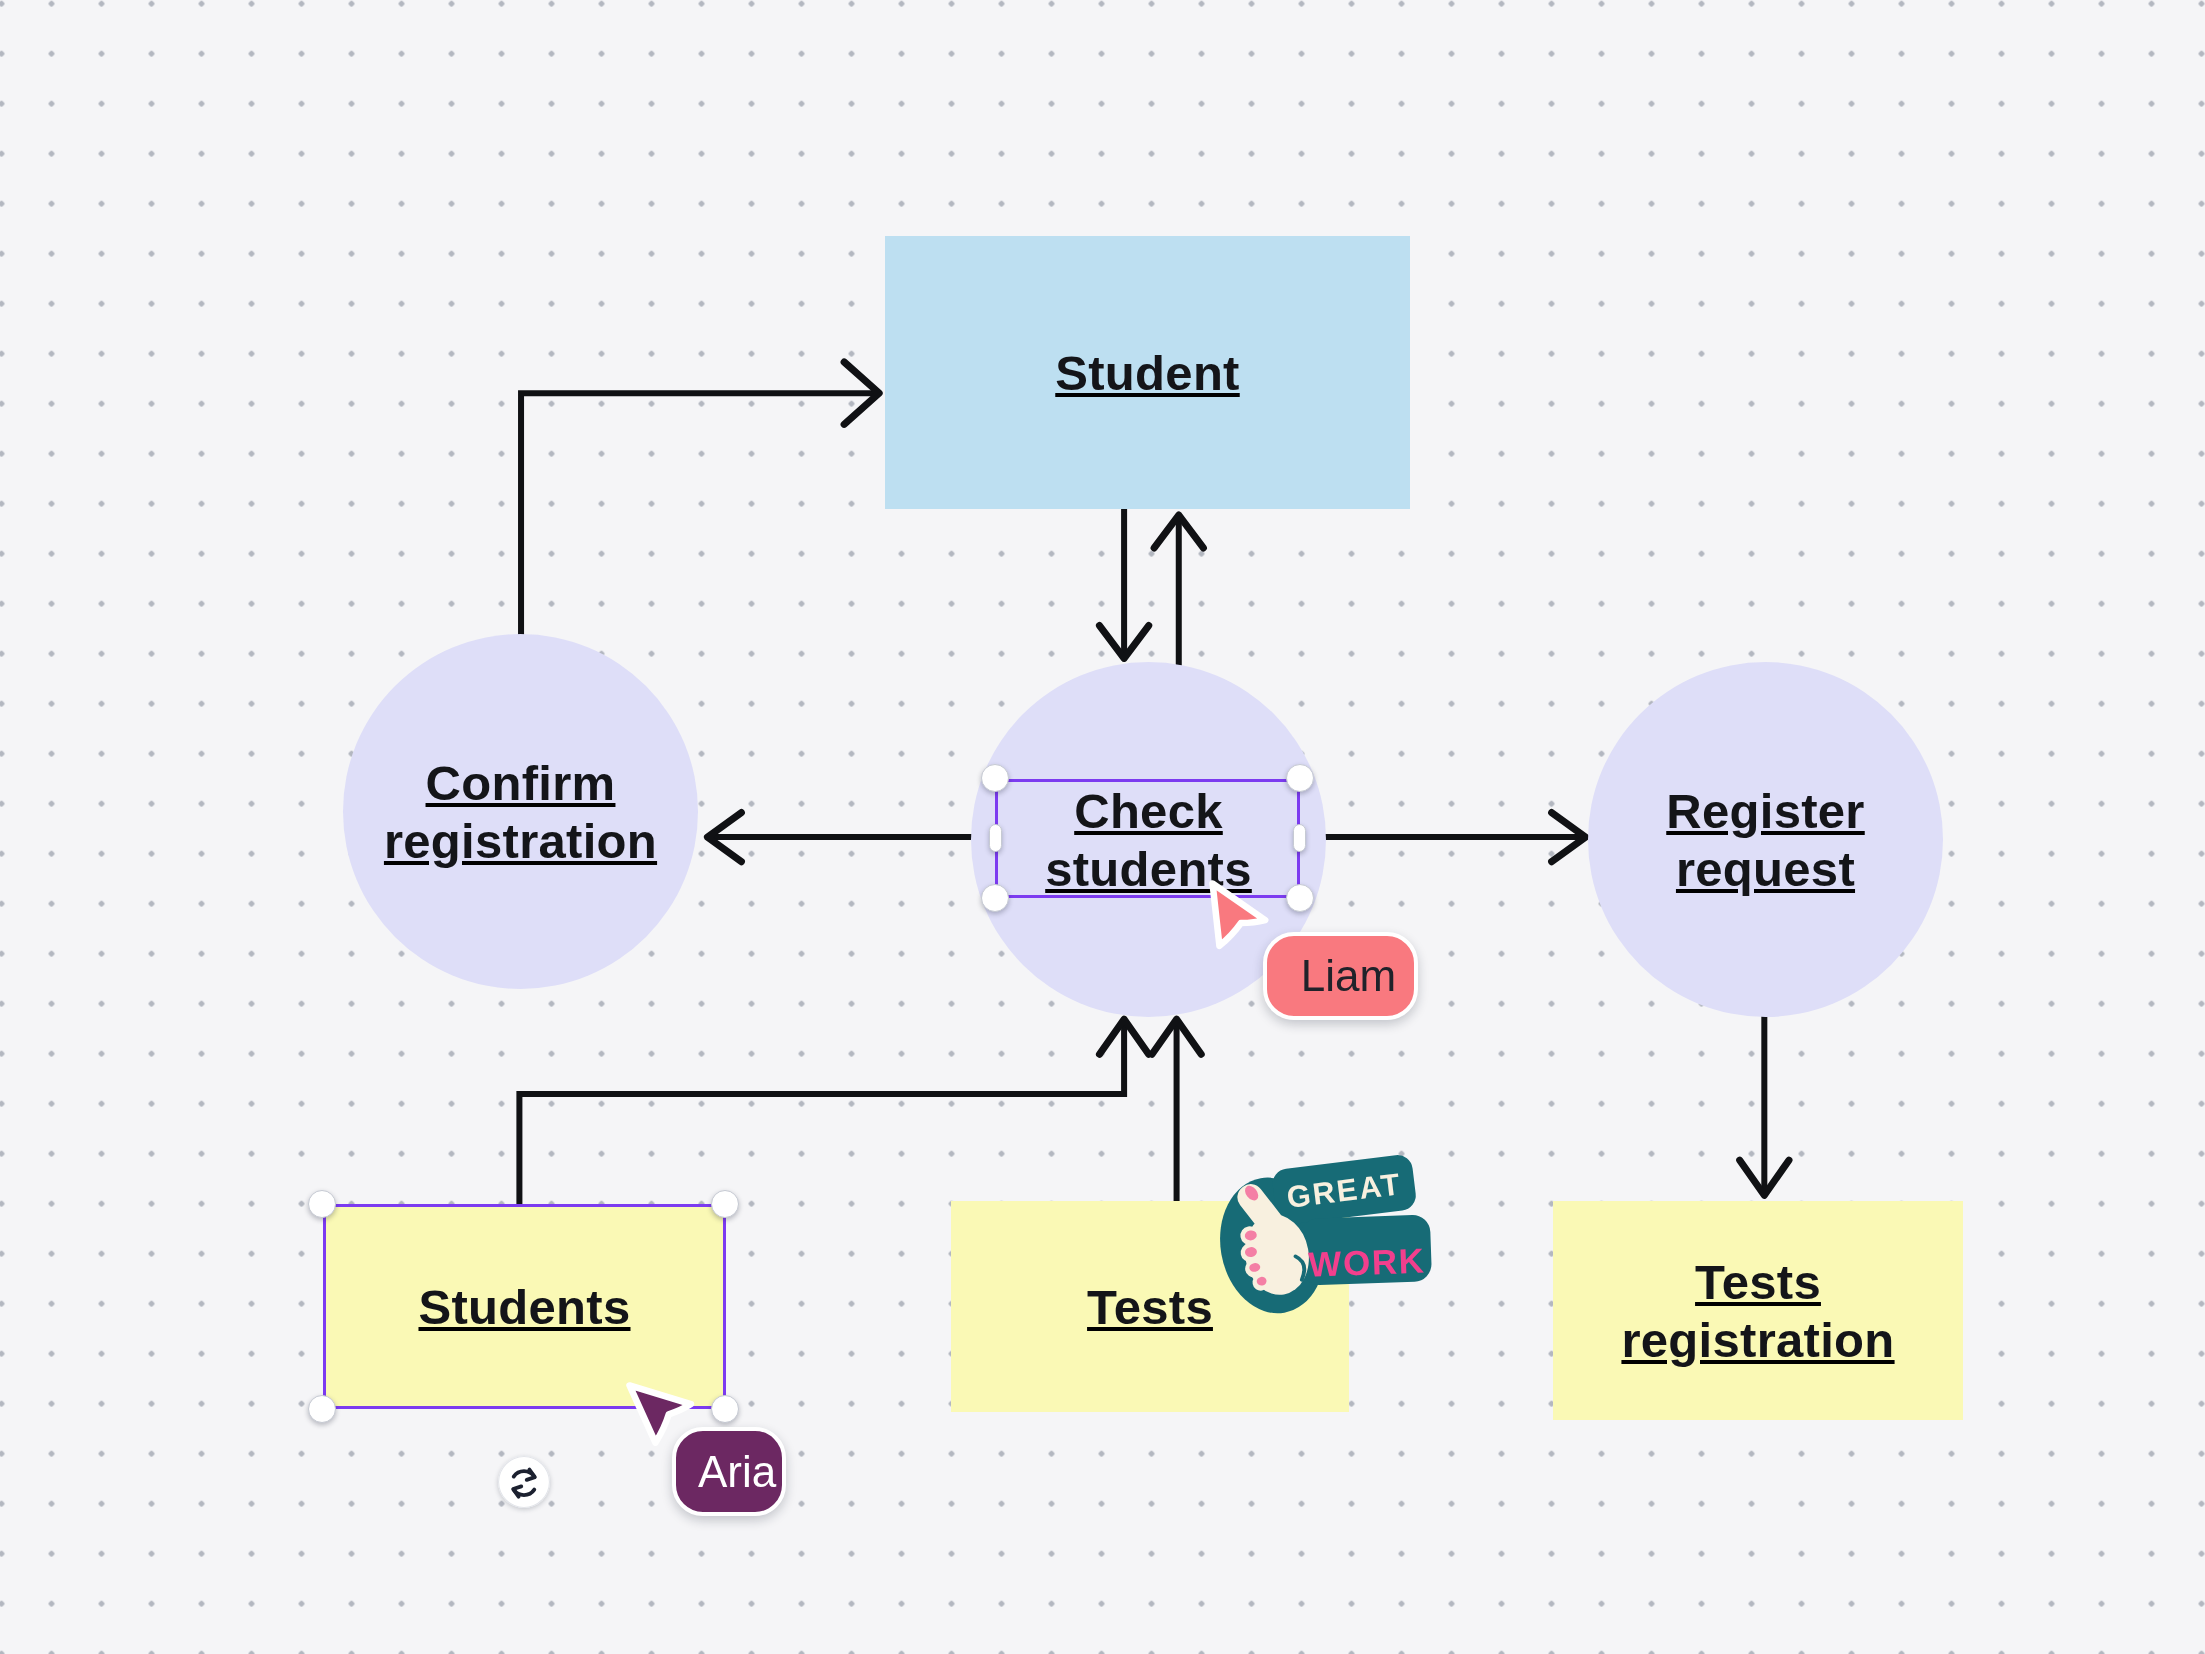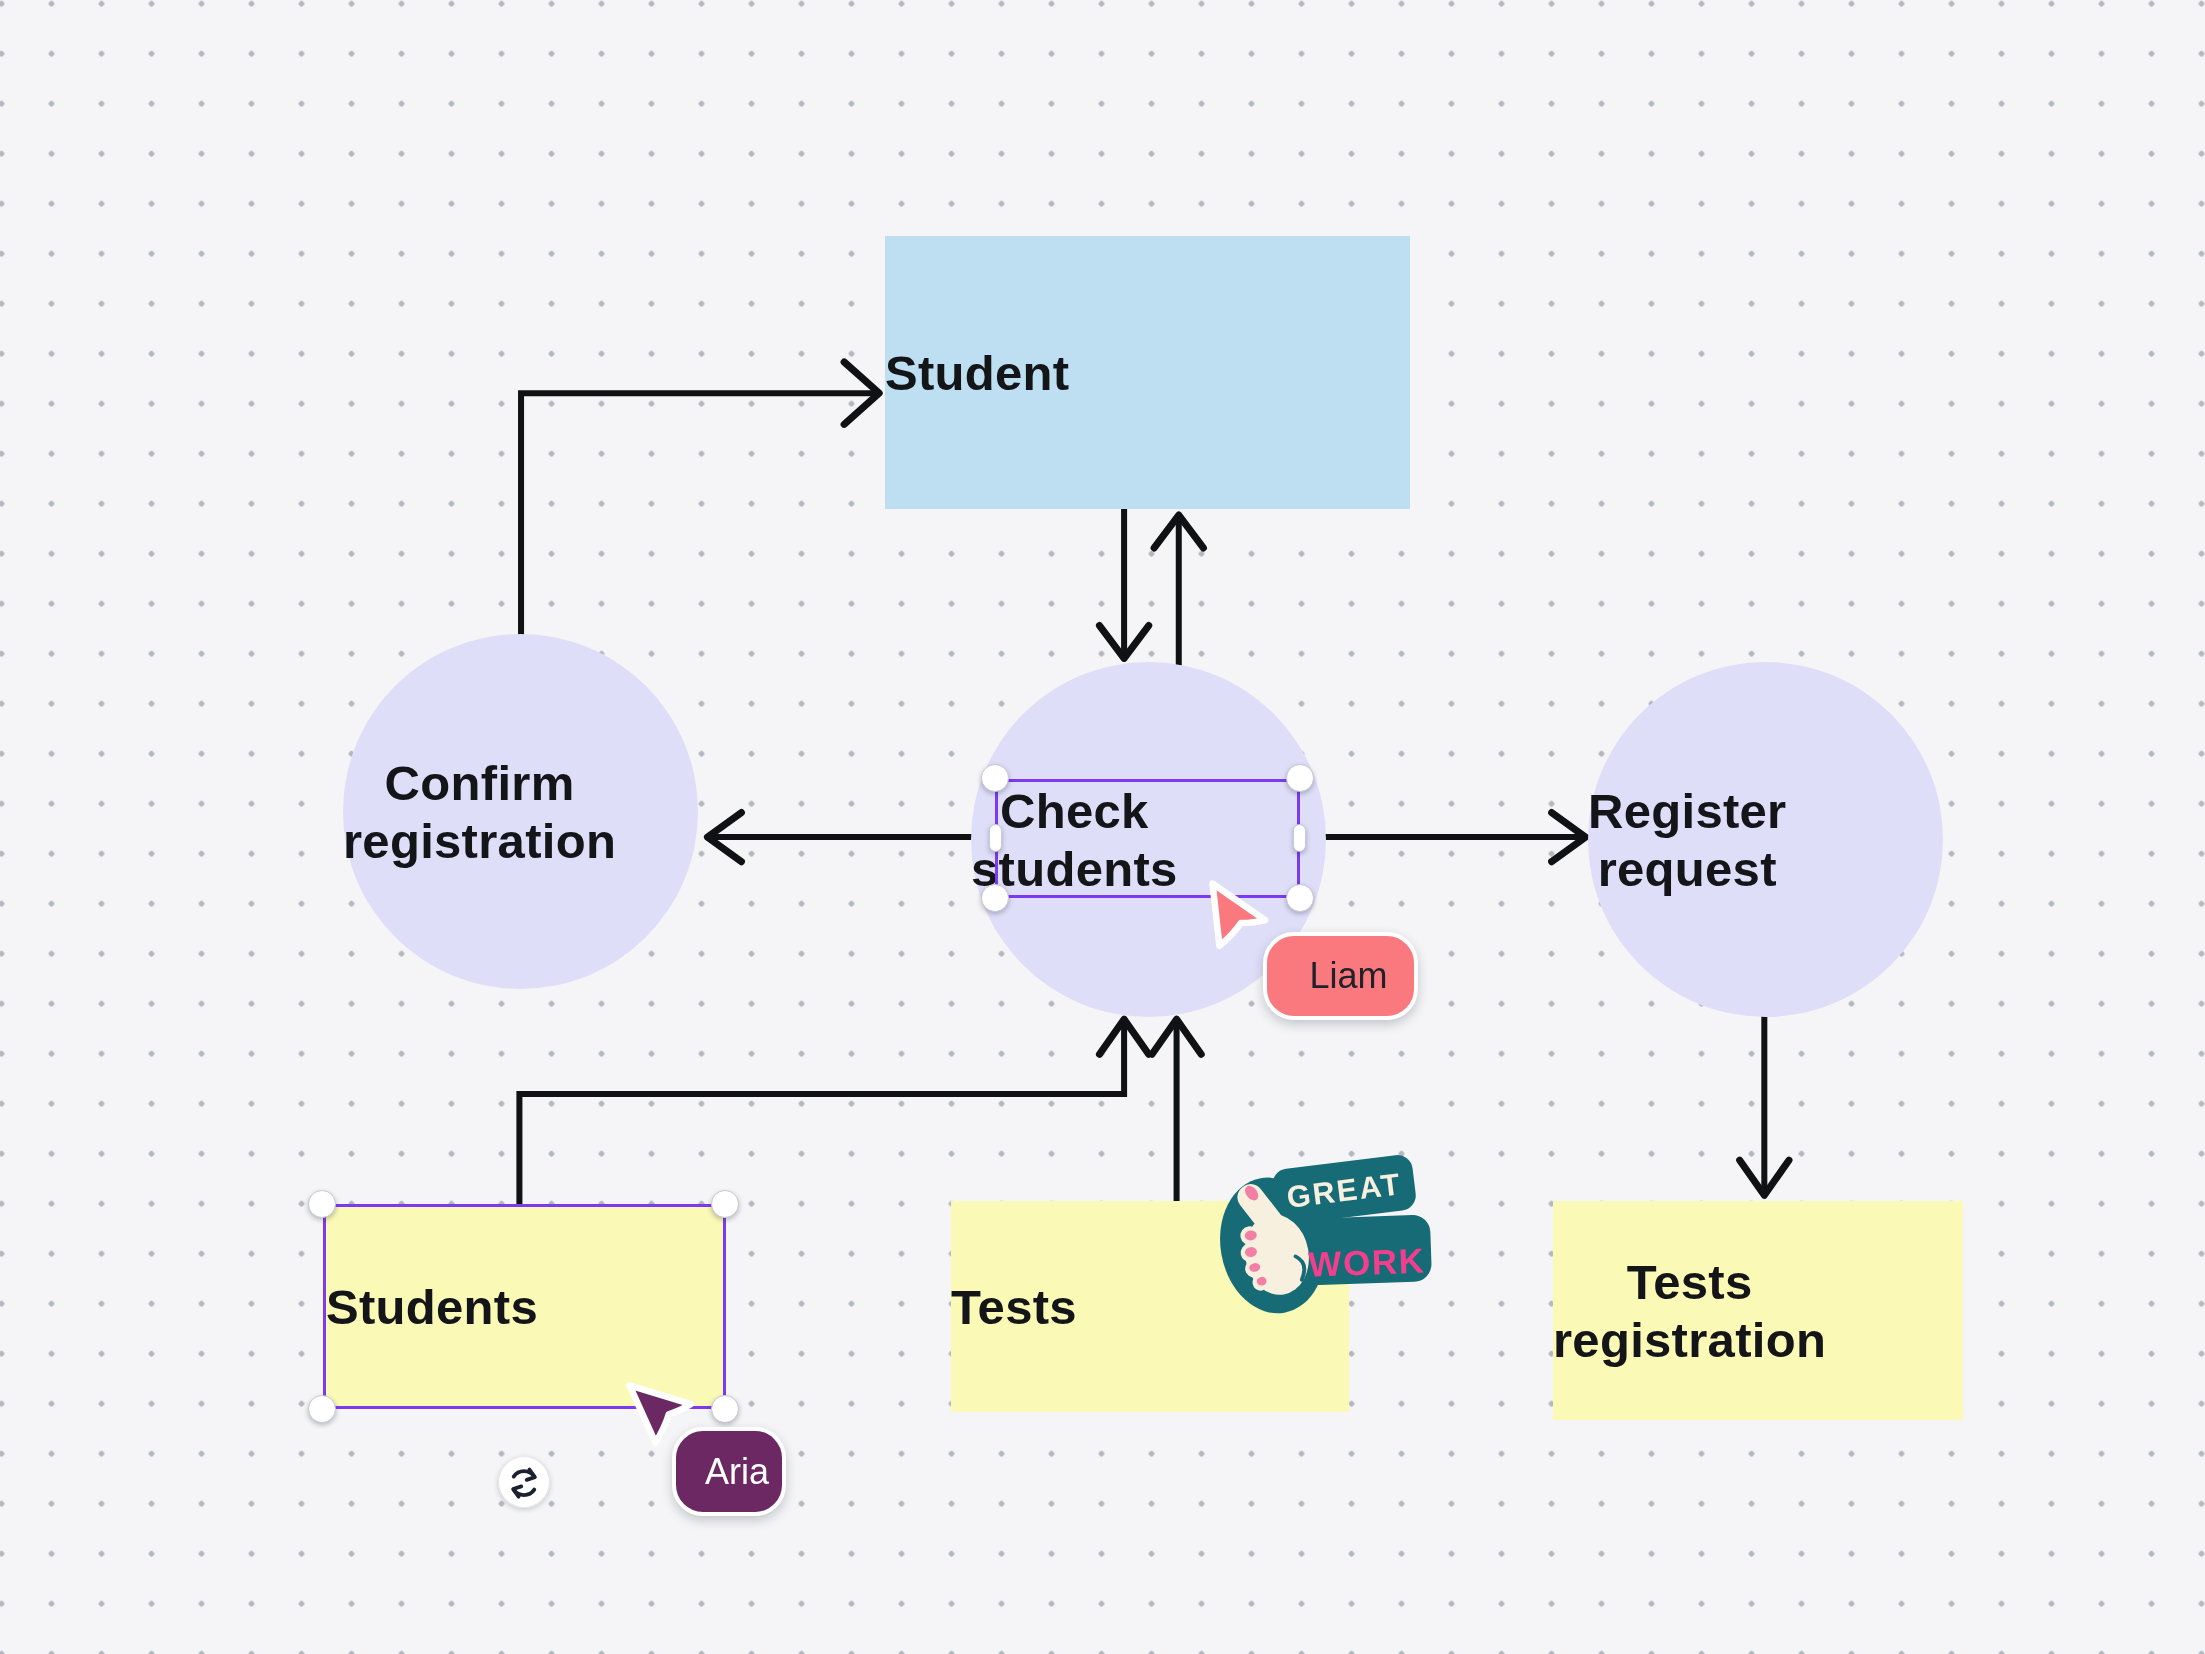--- a/index.html
+++ b/index.html
@@ -7,35 +7,35 @@
     position:relative;width:2205px;height:1654px;overflow:hidden;
     background-color:#f5f5f7;
     background-image:radial-gradient(circle,#b3b7c0 2.5px,rgba(179,183,192,0) 3px);
     background-size:50px 50px;
     background-position:-23.5px -21.3px;
     font-family:"Liberation Sans",sans-serif;
   }
   .layer{position:absolute;left:0;top:0;width:2205px;height:1654px;}
   .arrow-line{fill:none;stroke:#101114;stroke-width:11;stroke-linecap:square;stroke-linejoin:miter;}
   .arrow-head{fill:none;stroke:#101114;stroke-width:13;stroke-linecap:round;stroke-linejoin:round;}
-  .node{position:absolute;display:flex;align-items:center;text-align:center;box-sizing:border-box;}
+  .node{position:absolute;display:flex;align-items:center;justify-content:center;text-align:center;box-sizing:border-box;text-decoration:underline;}
   .node .label{white-space:pre-line;font-weight:700;font-size:49px;line-height:58px;color:#141519;letter-spacing:0.3px;}
   .rect-blue{background:#bddff1;}
   .circle{background:#dedef8;border-radius:50%;}
   .rect-yellow{background:#faf9b5;}
   .sel-border{border:3.8px solid #7c3bf0;}
   .sel-frame{position:absolute;box-sizing:border-box;border:3.8px solid #7c3bf0;background:transparent;}
   .handle{position:absolute;background:#fff;border:1.6px solid #c6cad3;box-sizing:border-box;
           box-shadow:0 2.2px 5.5px rgba(25,30,50,.28);}
   .handle.dot{width:28.4px;height:28.4px;border-radius:50%;}
   .handle.pill{width:13px;height:28.4px;border-radius:7.1px;}
   .cursor{position:absolute;overflow:visible;}
   .name-pill{position:absolute;display:flex;align-items:center;justify-content:center;
              border:4.4px solid #fff;box-sizing:border-box;border-radius:31px;
-             box-shadow:0 4.4px 11px rgba(25,30,50,.22);font-size:36px;font-weight:400;padding-left:16px;}
+             box-shadow:0 4.4px 11px rgba(25,30,50,.22);font-size:44px;font-weight:400;padding-left:16px;}
   .pill-liam{background:#f9797f;color:#20222a;}
   .pill-aria{background:#6c2862;color:#ffffff;}
   .sync-badge{position:absolute;left:498px;top:1456px;width:52px;height:52px;border-radius:50%;
               background:#fff;box-shadow:0 1.6px 5.5px rgba(25,30,50,.22),0 0 0 1.1px #e3e5ea inset;
               display:flex;align-items:center;justify-content:center;}
   .sticker{position:absolute;overflow:visible;}
   .sticker text{font-family:"Liberation Sans",sans-serif;font-weight:700;}
 </style>
 </head>
 <body>

